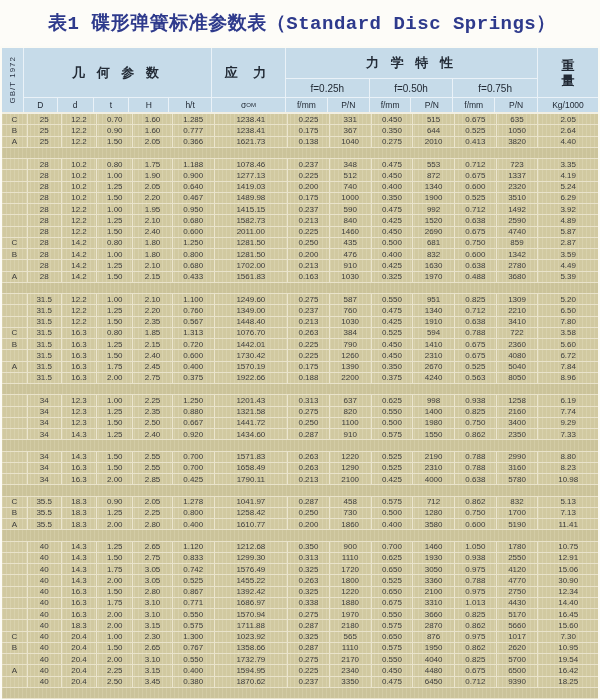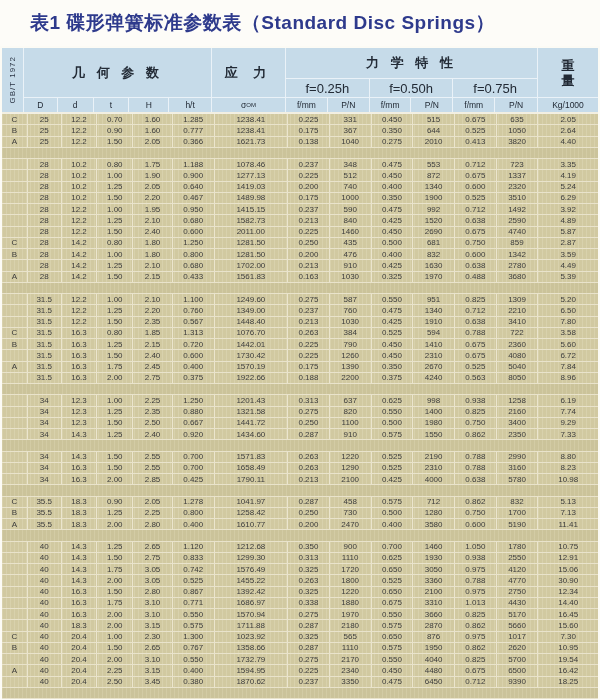--- a/index.html
+++ b/index.html
@@ -8,21 +8,21 @@
     background:#fcfbf5;
     font-family:"Liberation Sans", sans-serif;
     color:#333;
     overflow:hidden;
     position:relative;
   }
   .page{position:absolute;inset:0;}
   
   .title-band{
     height:46px;display:flex;align-items:center;
-    padding-left:30px;background:#fdfcf8;
+    padding-left:48px;background:#fdfcf8;font-family:Liberation Mono, monospace;
   }
   .title{
     font-size:19px;font-weight:bold;color:#2e3a8c;letter-spacing:0.5px;
   }
   
   .tbl{position:absolute;left:2px;right:2px;top:48px;}
   .hdr{display:flex;background:#c6dbe9;height:64px;border-bottom:2px solid #f2efe2;}
   .hdr .blk{box-sizing:border-box;border-right:1px solid #eaf2f8;}
   .gbt{
     width:26px;display:flex;align-items:center;justify-content:center;
@@ -37,21 +37,21 @@
   .geom{width:188px;}
   .stress{width:74px;}
   .mech{width:252px;}
   .weight{width:60px;border-right:none !important;}
   .mech .grp-label{flex:none;height:30px;letter-spacing:4px;}
   .defl-row{
     height:18px;display:flex;border-top:1px solid #eaf2f8;
   }
   .defl{
     width:84px;box-sizing:border-box;display:flex;align-items:center;justify-content:center;
-    font-size:13px;color:#222a35;border-right:1px solid #eaf2f8;
+    font-size:10px;color:#222a35;border-right:1px solid #eaf2f8;
   }
   .defl:last-child{border-right:none;}
   .sub-row{
     height:14px;display:flex;border-top:1px solid #eaf2f8;
   }
   .sub{
     box-sizing:border-box;display:flex;align-items:center;justify-content:center;
     font-size:8.5px;color:#222a35;border-right:1px solid #eaf2f8;
   }
   .sub:last-child{border-right:none;}
@@ -655,21 +655,21 @@
         </div>
         <div class="row">
           <div class="cell c0">A</div>
           <div class="cell c1">35.5</div>
           <div class="cell c2">18.3</div>
           <div class="cell c3">2.00</div>
           <div class="cell c4">2.80</div>
           <div class="cell c5">0.400</div>
           <div class="cell c6">1610.77</div>
           <div class="cell c7">0.200</div>
-          <div class="cell c8">2470</div>
+          <div class="cell c8">1860</div>
           <div class="cell c9">0.400</div>
           <div class="cell c10">3580</div>
           <div class="cell c11">0.600</div>
           <div class="cell c12">5190</div>
           <div class="cell c13">11.41</div>
         </div>
         <div class="row sep"></div>
         <div class="row">
           <div class="cell c0"></div>
           <div class="cell c1">40</div>

